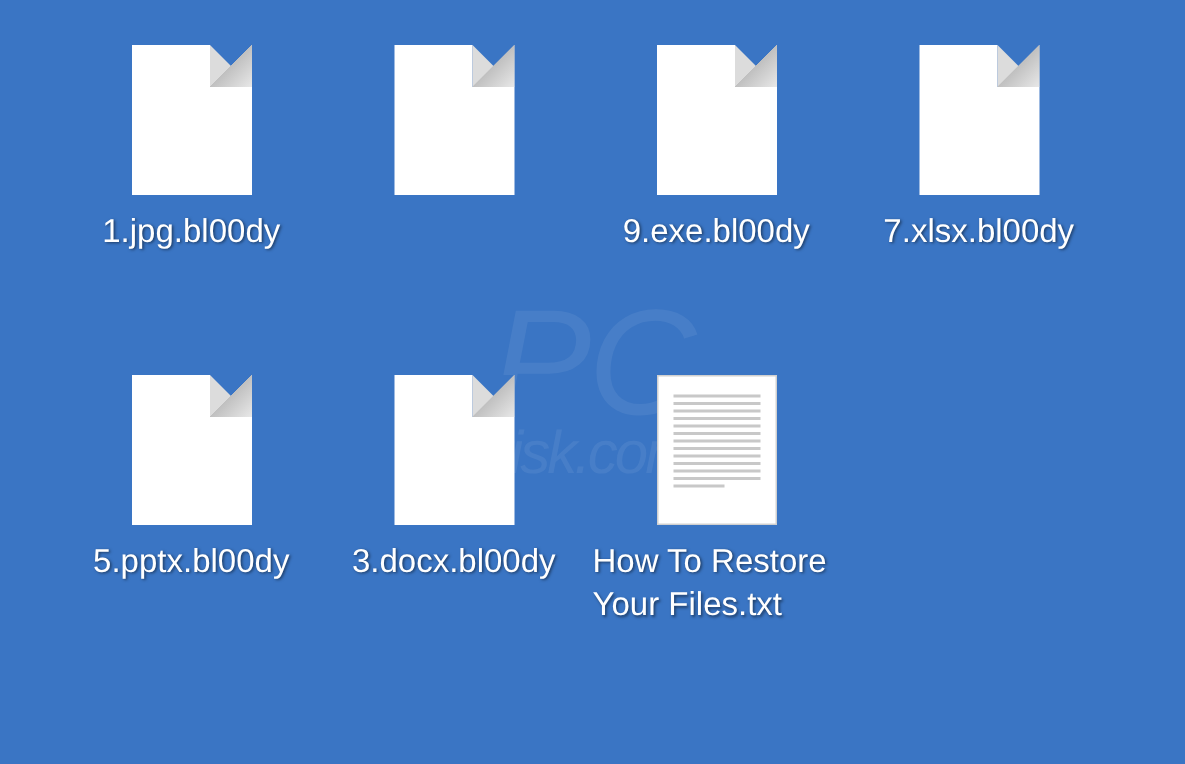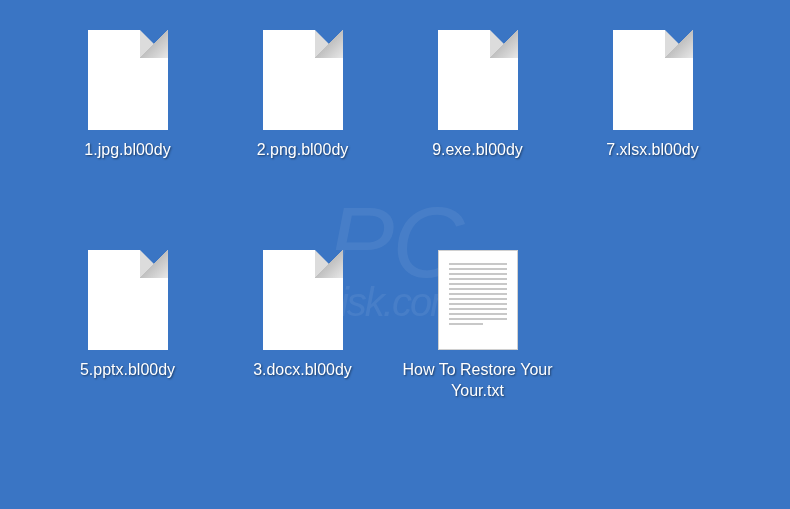--- a/index.html
+++ b/index.html
@@ -106,22 +106,21 @@
       height: 2px;
       background: #c8c8c8;
     }
     
     .text-line.short {
       width: 60%;
     }
     
     .file-label {
       color: #ffffff;
-      font-size: 16px;
-      text-align: center;
+      font-size: 22px;
       text-shadow: 1px 1px 2px rgba(0,0,0,0.5);
       line-height: 1.3;
       max-width: 165px;
       word-wrap: break-word;
     }
     
     .row2 {
       margin-top: 20px;
     }
   </style>
@@ -135,21 +134,20 @@
 
 <div class="desktop">
 
   <div class="file-item">
     <div class="file-icon-blank"></div>
     <div class="file-label">1.jpg.bl00dy</div>
   </div>
 
   <div class="file-item">
     <div class="file-icon-blank"></div>
-    <div class="file-label">2.png.bl00dy</div>
   </div>
 
   <div class="file-item">
     <div class="file-icon-blank"></div>
     <div class="file-label">9.exe.bl00dy</div>
   </div>
 
   <div class="file-item">
     <div class="file-icon-blank"></div>
     <div class="file-label">7.xlsx.bl00dy</div>
@@ -176,16 +174,16 @@
         <div class="text-line"></div>
         <div class="text-line"></div>
         <div class="text-line"></div>
         <div class="text-line"></div>
         <div class="text-line"></div>
         <div class="text-line"></div>
         <div class="text-line"></div>
         <div class="text-line short"></div>
       </div>
     </div>
-    <div class="file-label">How To Restore Your Your.txt</div>
+    <div class="file-label">How To Restore Your Files.txt</div>
   </div>
 
 </div>
 
 </body></html>

